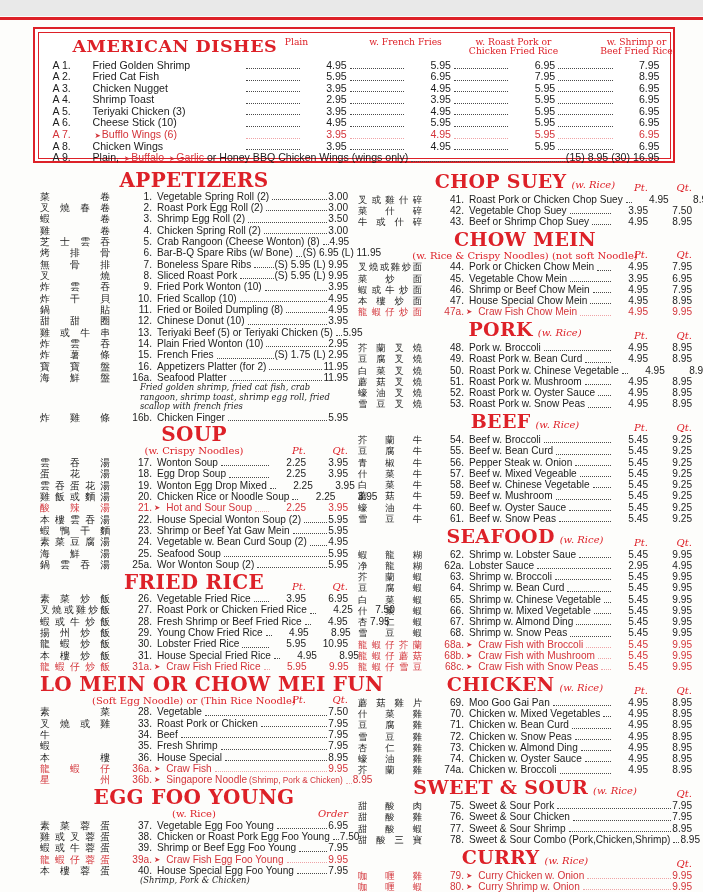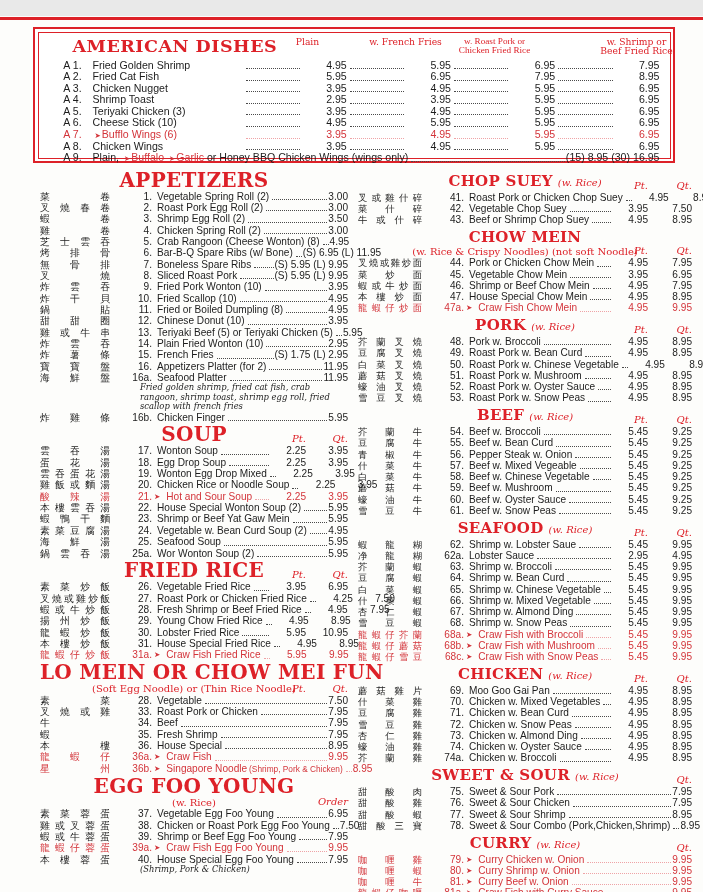--- a/index.html
+++ b/index.html
@@ -10,41 +10,41 @@
 
   
   .am-box{position:absolute;left:33px;top:11px;width:642px;height:136px;border:2px solid var(--redh);background:#fff;box-sizing:border-box;}
   .am-inner{position:absolute;inset:2.5px;border:1px solid var(--redh);}
   .am-title{position:absolute;left:34px;top:3px;font-family:"DejaVu Serif",serif;font-weight:700;
             font-size:17.5px;letter-spacing:.5px;color:var(--redh);}
   .am-h{position:absolute;top:4px;transform:translateX(-50%);font-family:"DejaVu Serif",serif;
         font-size:9.2px;line-height:9.8px;color:var(--redh);text-align:center;white-space:nowrap;}
   .am-rows{position:absolute;left:14px;right:10px;top:27px;}
   .am-r{display:flex;align-items:baseline;height:11.6px;line-height:11.6px;font-size:10.6px;white-space:nowrap;}
-  .am-num{width:40px;min-width:40px;text-align:center;}
+  .am-num{width:40px;min-width:40px;}
   .am-nm{width:150px;min-width:150px;}
   .am-free{flex:0 0 auto;}
   .am-p{width:46px;min-width:46px;text-align:right;}
   .am-ptext{text-align:right;}
   .lead{flex:1 1 auto;min-width:6px;border-bottom:1.6px dotted #4a4a4a;margin:0 1px 2px 3px;align-self:flex-end;}
   .red .lead{border-bottom-color:#efa3a6;}
   .red, .red span{color:var(--red);}
   .redtxt{color:var(--red);}
   .sp{color:var(--red);font-size:7.5px;margin:0 1px 0 2px;align-self:center;}
 
   
   .col{position:absolute;}
   .col-left{left:40px;top:152px;width:308px;}
   .col-right{left:358px;top:153px;width:334px;}
   .sec{margin-top:2.5px;position:relative;}
   .sec-head{position:relative;text-align:center;}
   .sec-titleline{line-height:19px;white-space:nowrap;}
   .col-right .sec-titleline{line-height:18px;}
   .sec-title{font-family:"DejaVu Serif",serif;font-weight:700;font-size:20px;color:var(--redh);letter-spacing:.3px;}
-  .col-right .sec-title{font-size:15px;}
+  .col-right .sec-title{font-size:19px;}
   .sub-inline{font-family:"DejaVu Serif",serif;font-style:italic;font-size:10px;color:var(--redh);margin-left:5px;}
   .sec-sub{font-family:"DejaVu Serif",serif;font-size:10px;line-height:10.5px;color:var(--redh);margin-top:1px;}
   .ph{position:absolute;right:0;bottom:1px;display:flex;font-family:"DejaVu Serif",serif;font-style:italic;
       font-size:10px;color:var(--redh);}
   .ph span{text-align:right;}
   .ph .w-pt{width:36px;} .ph .w-qt{width:42px;}
   .col-right .ph .w-qt{width:44px;}
 
   .r{display:flex;align-items:baseline;height:11.35px;line-height:11.35px;font-size:10.1px;white-space:nowrap;}
   .col-right .r{height:11.25px;line-height:11.25px;}
@@ -64,23 +64,23 @@
 </style>
 </head>
 <body>
 
 <div class="page">
   <div class="topline"></div>
 
   <div class="am-box">
     <div class="am-inner">
       <div class="am-title">AMERICAN DISHES</div>
-      <div class="am-h" style="left:269px;" id="amh0">Plain</div>
+      <div class="am-h" style="left:258px;" id="amh0">Plain</div>
       <div class="am-h" style="left:367px;" id="amh1">w. French Fries</div>
-      <div class="am-h" style="left:456px;font-family:Liberation Serif, serif;" id="amh2">w. Roast Pork or<br>Chicken Fried Rice</div>
+      <div class="am-h" style="left:475px;" id="amh2">w. Roast Pork or<br>Chicken Fried Rice</div>
       <div class="am-h" style="left:598px;" id="amh3">w. Shrimp or<br>Beef Fried Rice</div>
       <div class="am-rows" id="am-rows">
           <div class="am-r">
             <span class="am-num">A 1.</span>
             <span class="am-nm">Fried Golden Shrimp</span>
             <span class="lead"></span>
             <span class="am-p">4.95</span>
             <span class="lead"></span>
             <span class="am-p">5.95</span>
             <span class="lead"></span>
@@ -311,20 +311,21 @@
           <span class="cn">炸 雞 條</span>
           <span class="num">16b.</span>
           <span class="nm">Chicken Finger</span>
           <span class="lead"></span>
           <span class="qfree">5.95</span>
         </div>
       </section>
       <section class="sec">
         <div class="sec-head">
           <div class="sec-titleline"><span class="sec-title">SOUP</span></div>
+          <div class="sec-sub">(w. Crispy Noodles)</div>
           <div class="ph">
             <span class="w-pt">Pt.</span>
             <span class="w-qt">Qt.</span>
           </div>
         </div>
         <div class="r">
           <span class="cn">雲 吞 湯</span>
           <span class="num">17.</span>
           <span class="nm">Wonton Soup</span>
           <span class="lead"></span>

